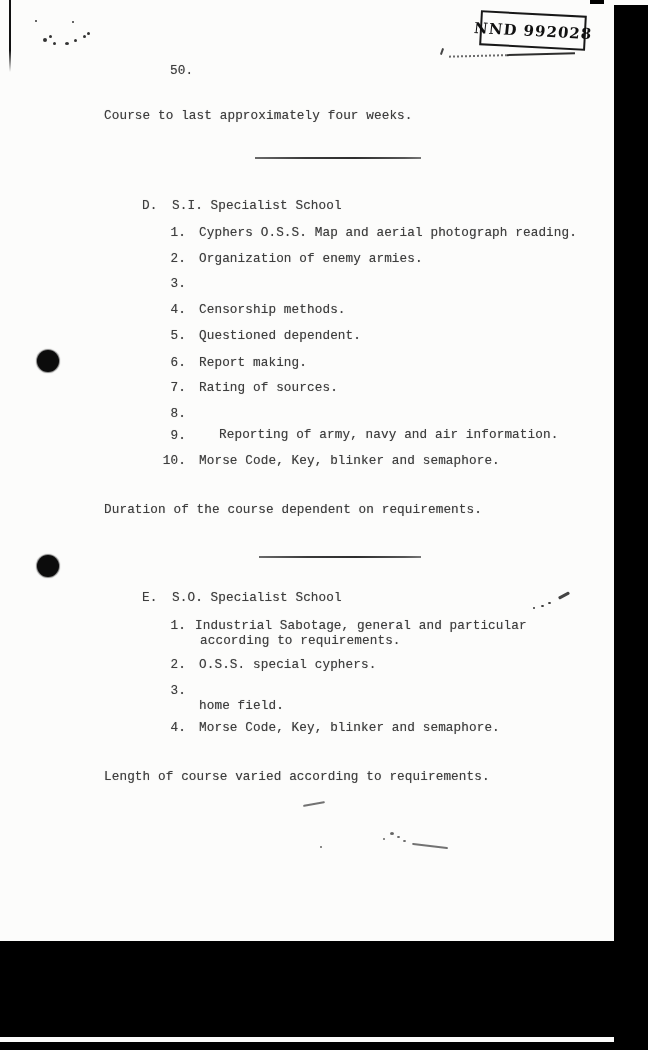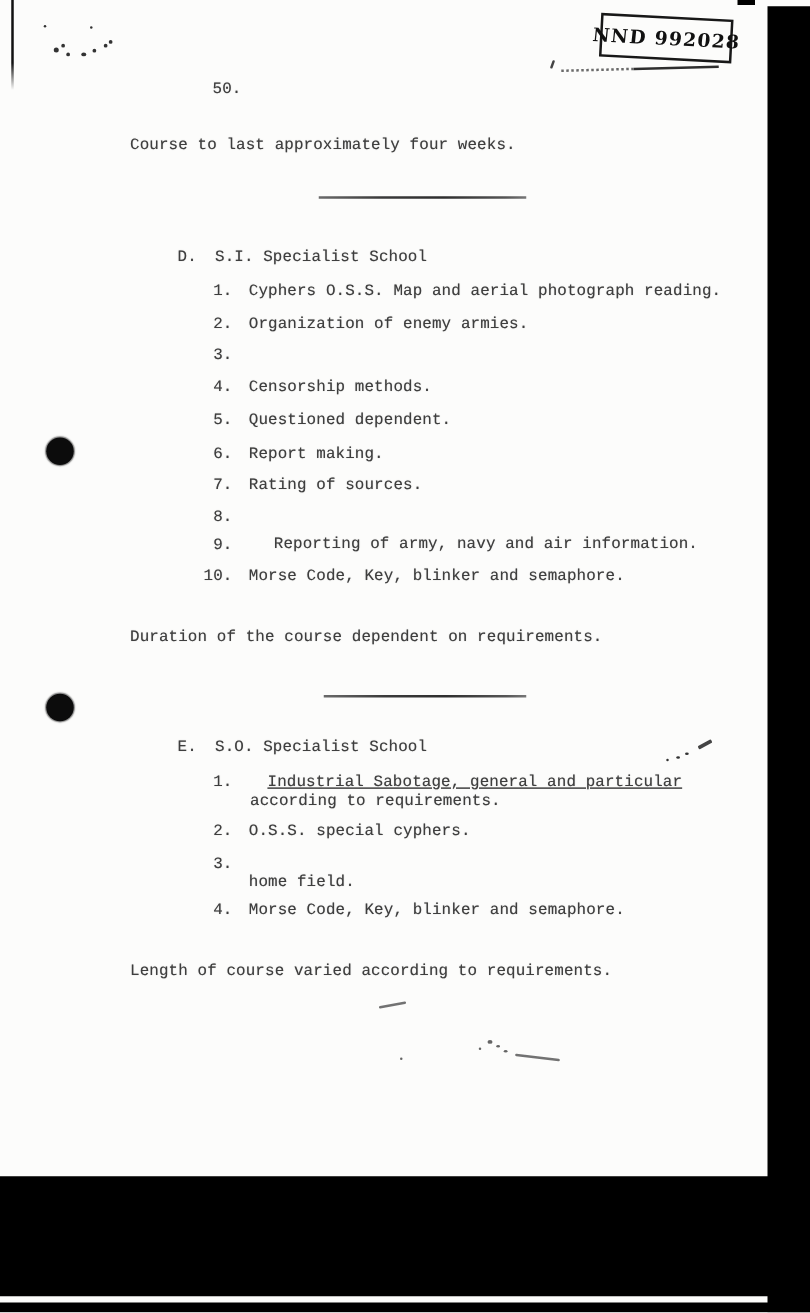--- a/index.html
+++ b/index.html
@@ -133,21 +133,21 @@
   <span class="t title" style="left:172px;top:591px;">S.O. Specialist School</span>
 
   <div>
     <div class="stroke" style="left:558px;top:594px;width:12px;height:3px;transform:rotate(-28deg);"></div>
     <div class="dot" style="left:548px;top:602px;width:3px;height:2px;"></div>
     <div class="dot" style="left:541px;top:605px;width:3px;height:2px;"></div>
     <div class="dot" style="left:533px;top:607px;width:2px;height:2px;"></div>
   </div>
 
   <span class="t num" style="left:154px;top:619px;">1.</span>
-  <span class="t" style="left:214px;top:619px;text-decoration:underline;">Industrial Sabotage, general and particular</span>
+  <span class="t" style="left:195px;top:619px;">Industrial Sabotage, general and particular</span>
   <span class="t" style="left:200px;top:634px;">according to requirements.</span>
 
   <span class="t num" style="left:154px;top:658px;">2.</span>
   <span class="t" style="left:199px;top:658px;">O.S.S. special cyphers.</span>
 
   <span class="t num" style="left:154px;top:684px;">3.</span>
   <span class="t" style="left:199px;top:699px;">home field.</span>
 
   <span class="t num" style="left:154px;top:721px;">4.</span>
   <span class="t" style="left:199px;top:721px;">Morse Code, Key, blinker and semaphore.</span>

